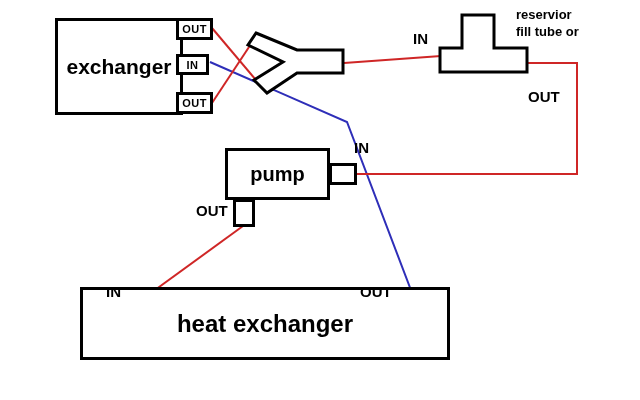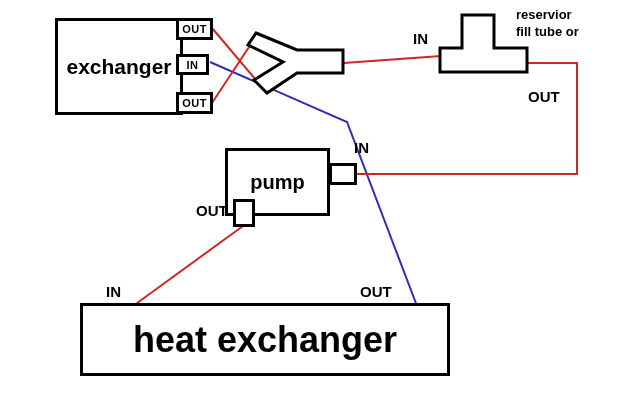--- a/index.html
+++ b/index.html
@@ -63,27 +63,27 @@
     <span>OUT</span>
   </div>
 
   <div class="smalllbl" style="left:516px;top:6px;">
     <div>reservior</div>
     <div>fill tube or</div>
   </div>
   <div class="lbl" style="left:413px;top:30px;">IN</div>
   <div class="lbl" style="left:528px;top:88px;">OUT</div>
 
-  <div class="box" style="left:225px;top:148px;width:105px;height:68px;font-size:20px;">
+  <div class="box" style="left:225px;top:148px;width:105px;height:52px;font-size:20px;">
     <span>pump</span>
   </div>
   <div class="port" style="left:329px;top:163px;width:28px;height:22px;"></div>
   <div class="port" style="left:233px;top:199px;width:22px;height:28px;"></div>
   <div class="lbl" style="left:354px;top:139px;">IN</div>
   <div class="lbl" style="left:196px;top:202px;">OUT</div>
 
-  <div class="box" style="left:80px;top:303px;width:370px;height:73px;font-size:36px;">
+  <div class="box" style="left:80px;top:287px;width:370px;height:73px;font-size:24px;">
     <span>heat exchanger</span>
   </div>
   <div class="lbl" style="left:106px;top:283px;">IN</div>
   <div class="lbl" style="left:360px;top:283px;">OUT</div>
 
 </div>
 
 </body></html>

